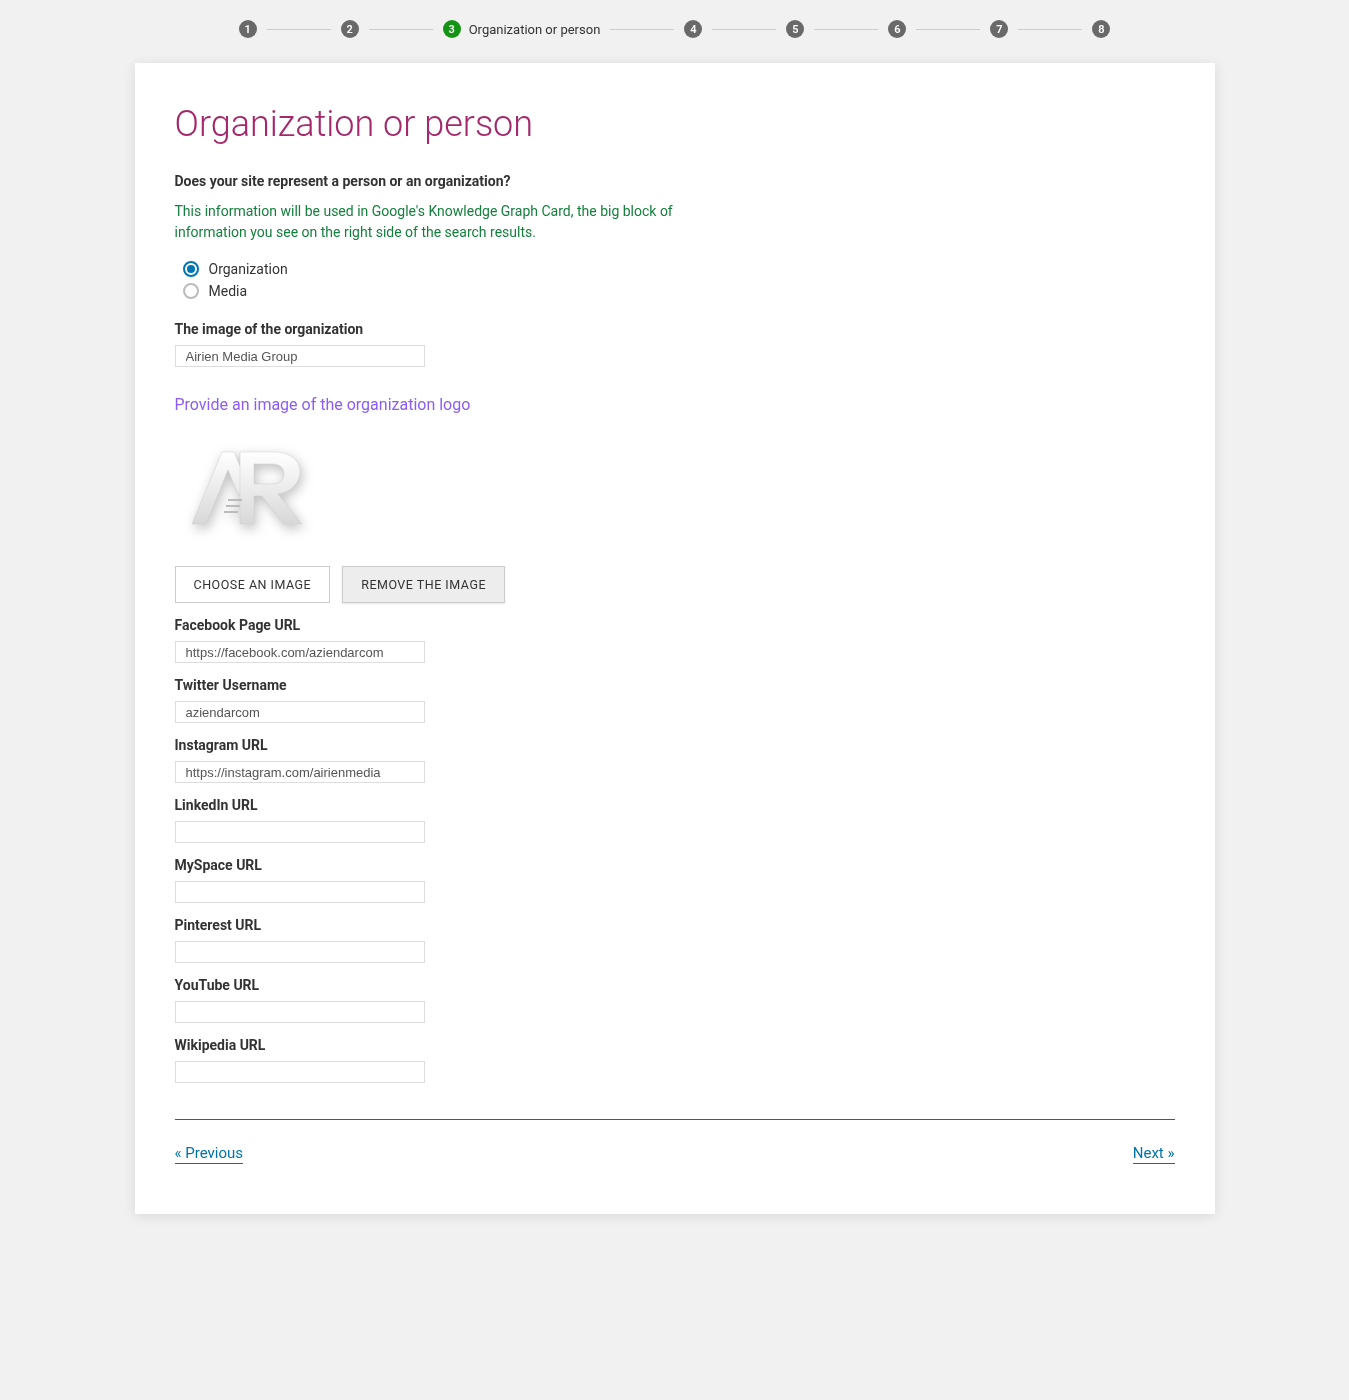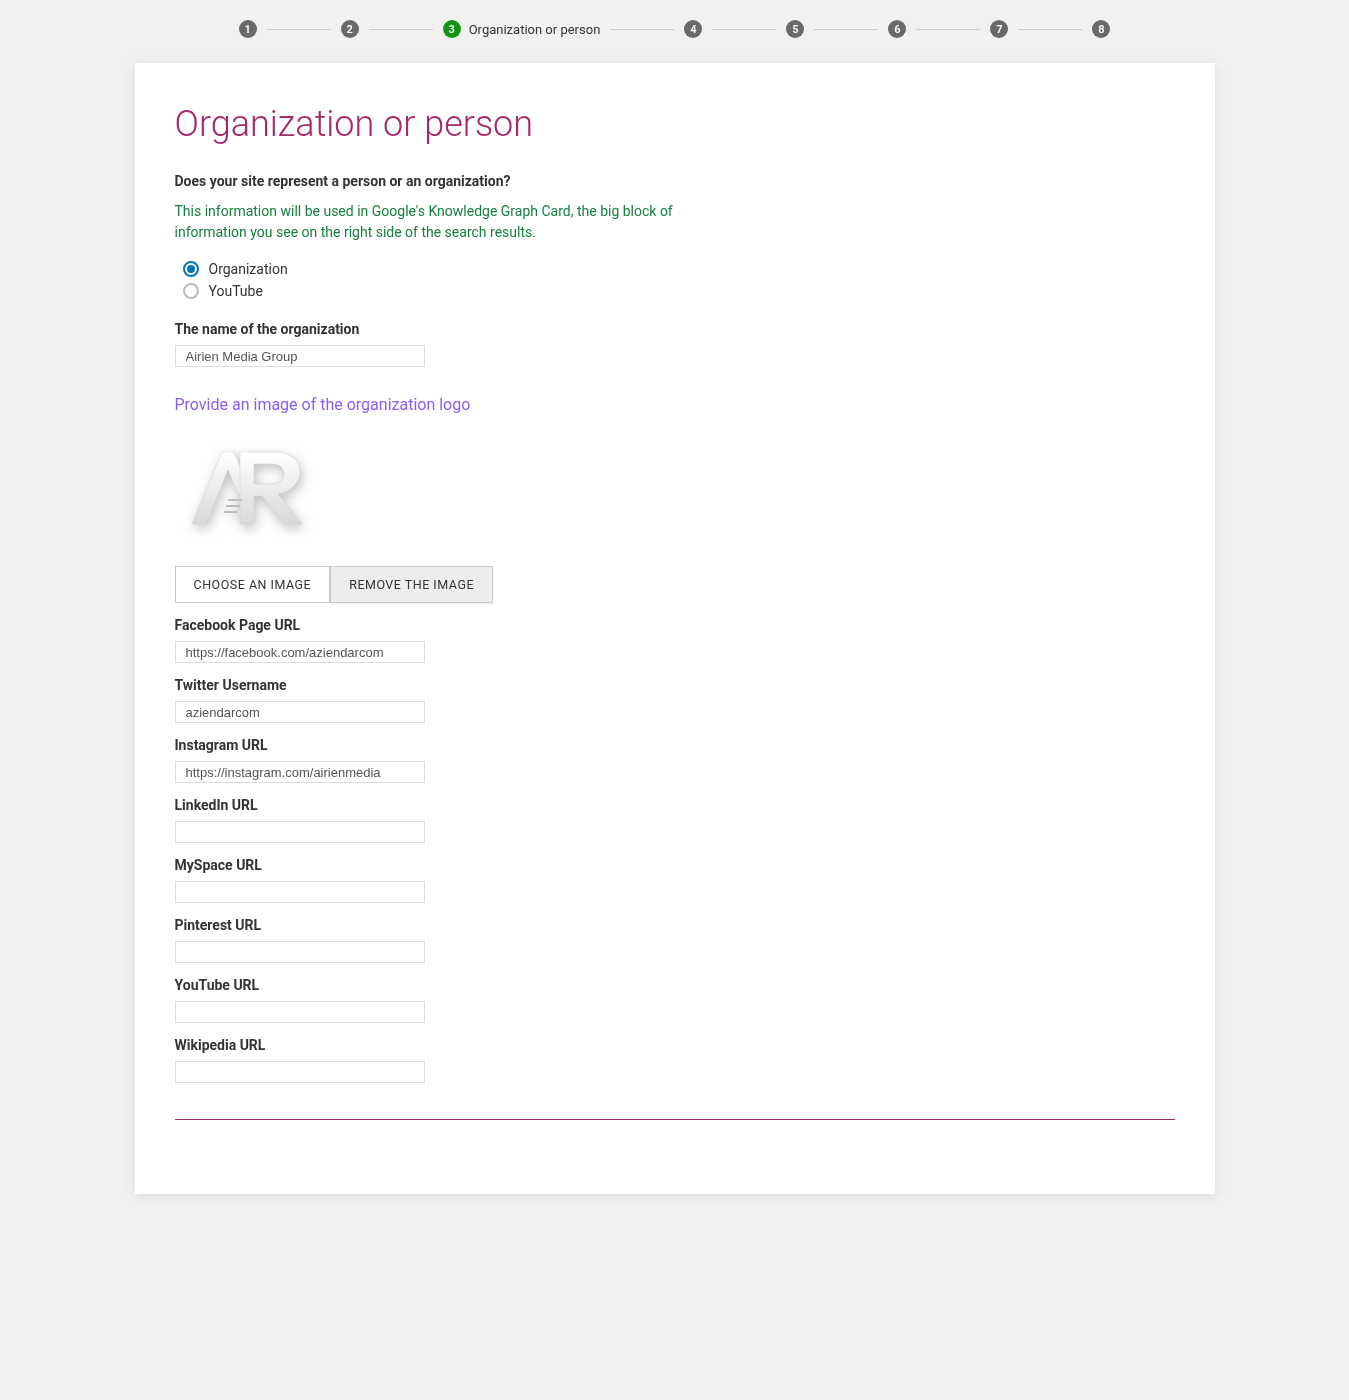--- a/index.html
+++ b/index.html
@@ -140,20 +140,21 @@
       align-items: center;
       justify-content: center;
       margin-bottom: 22px;
       margin-left: 2px;
     }
     .logo-svg {
       filter: drop-shadow(2px 4px 6px rgba(0,0,0,0.25));
     }
     .btn-row {
       display: flex;
+      gap: 12px;
       margin-bottom: 8px;
     }
     .btn {
       padding: 10px 18px;
       font-size: 12.5px;
       letter-spacing: 0.5px;
       border: 1px solid #ccc;
       background: #fff;
       cursor: pointer;
       color: #333;
@@ -232,25 +233,25 @@
 
     <div class="radio-group">
       <div class="radio-row">
         <span class="radio-outer">
             <span class="radio-inner"></span>
           </span>
         <span class="radio-label">Organization</span>
       </div>
       <div class="radio-row">
         <span class="radio-outer unchecked"></span>
-        <span class="radio-label">YouTube</span>
-      </div>
-    </div>
-
-    <div class="field-label">The name of the organization</div>
+        <span class="radio-label">Media</span>
+      </div>
+    </div>
+
+    <div class="field-label">The image of the organization</div>
     <input type="text" class="text-input" value="Airien Media Group" style="">
 
     <div class="logo-instruction">Provide an image of the organization logo</div>
 
     <div class="logo-preview">
       <svg class="logo-svg" width="130" height="90" viewBox="0 0 130 90">
         <defs>
           <linearGradient id="lg" x1="0" y1="0" x2="0" y2="1">
             <stop offset="0%" stop-color="#ffffff"></stop>
             <stop offset="100%" stop-color="#d8d8d8"></stop>
@@ -269,15 +270,19 @@
 
     <div class="btn-row">
       <button class="btn">CHOOSE AN IMAGE</button>
       <button class="btn secondary">REMOVE THE IMAGE</button>
     </div>
 
     <div id="socials"><div class="field-label">Facebook Page URL</div><input type="text" class="text-input" value="https://facebook.com/aziendarcom" style=""><div class="field-label">Twitter Username</div><input type="text" class="text-input" value="aziendarcom" style=""><div class="field-label">Instagram URL</div><input type="text" class="text-input" value="https://instagram.com/airienmedia" style=""><div class="field-label">LinkedIn URL</div><input type="text" class="text-input" style=""><div class="field-label">MySpace URL</div><input type="text" class="text-input" style=""><div class="field-label">Pinterest URL</div><input type="text" class="text-input" style=""><div class="field-label">YouTube URL</div><input type="text" class="text-input" style=""><div class="field-label">Wikipedia URL</div><input type="text" class="text-input" style=""></div>
 
     <div class="divider"></div>
 
+    <div class="nav-row">
+      <a class="nav-link">« Previous</a>
+      <a class="nav-link">Next »</a>
+    </div>
 
   </div>
 </div>
 
 </body></html>

